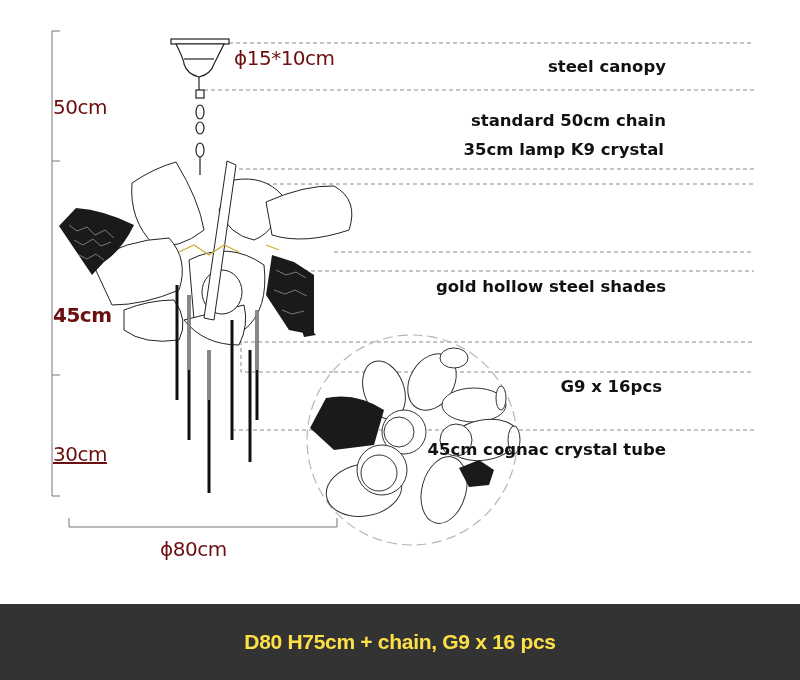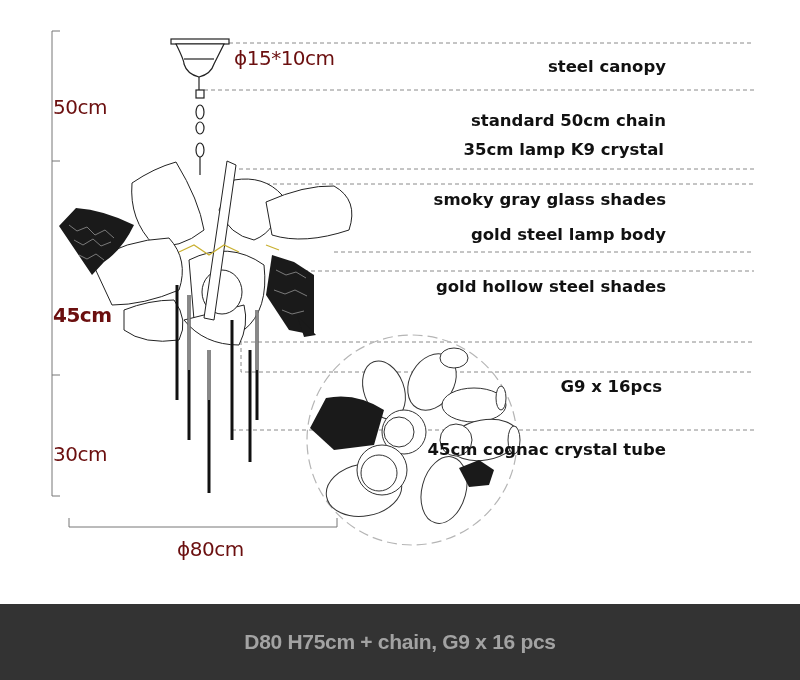--- a/index.html
+++ b/index.html
@@ -2,21 +2,21 @@
 <html><head>
 <meta charset="utf-8">
 <style>
   html, body { margin: 0; padding: 0; }
   body { width: 800px; height: 680px; background: #ffffff; position: relative; overflow: hidden; font-family: "DejaVu Sans", sans-serif; }
   .canvas { position: absolute; left: 4px; top: 0; width: 720px; height: 600px; }
   svg.drawing { position: absolute; left: 0; top: 0; }
   .dim-label { position: absolute; color: #6b0f0f; font-family: "DejaVu Sans", sans-serif; font-size: 20px; letter-spacing: -0.5px; white-space: nowrap; }
   .spec-label { position: absolute; right: 58px; color: #111111; font-family: "DejaVu Sans", sans-serif; font-weight: bold; font-size: 16.5px; white-space: nowrap; text-align: right; }
   .footer { position: absolute; left: 0; top: 604px; width: 800px; height: 76px; background: #333333; display: flex; align-items: center; justify-content: center; }
-  .footer span { color: #a3a3a3; font-family: "Liberation Sans", sans-serif; font-weight: bold; font-size: 21px; letter-spacing: -0.3px; }
+  .footer span { color: #fde047; font-family: "Liberation Sans", sans-serif; font-weight: bold; font-size: 21px; letter-spacing: -0.3px; }
 </style>
 </head>
 <body>
 
 <div class="canvas">
   <svg class="drawing" width="800" height="600" viewBox="0 0 800 600">
 
     <g stroke="#777" stroke-width="1" fill="none">
       <line x1="48" y1="31" x2="48" y2="496"></line>
       <line x1="48" y1="31" x2="56" y2="31"></line>
@@ -119,28 +119,26 @@
         <ellipse cx="510" cy="440" rx="6" ry="14"></ellipse>
       </g>
       <path d="M306,428 L322,398 Q352,392 380,410 L370,445 L330,450 Z" fill="#1a1a1a"></path>
       <path d="M455,468 L475,460 L490,470 L485,485 L465,487 Z" fill="#1a1a1a"></path>
     </g>
   </svg>
 
   <div class="dim-label" style="left:230px; top:46px;">ϕ15*10cm</div>
   <div class="dim-label" style="left:49px; top:95px;">50cm</div>
   <div class="dim-label" style="left:49px; top:303px;font-weight:bold;">45cm</div>
-  <div class="dim-label" style="left:49px; top:442px;">30cm</div>
-  <div class="dim-label" style="left:156px; top:537px;margin-left:17px;">ϕ80cm</div>
+  <div class="dim-label" style="left:49px; top:442px;text-decoration:underline;">30cm</div>
+  <div class="dim-label" style="left:156px; top:537px;">ϕ80cm</div>
 
   <div class="spec-label" style="top:57px;">steel canopy</div>
   <div class="spec-label" style="top:98px;margin-top:13px;">standard 50cm chain</div>
   <div class="spec-label" style="top:140px; right:60px;">35cm lamp K9 crystal</div>
-  <div class="spec-label" style="top:190px;">smoky gray glass shades</div>
-  <div class="spec-label" style="top:225px;">gold steel lamp body</div>
   <div class="spec-label" style="top:277px;">gold hollow steel shades</div>
   <div class="spec-label" style="top:377px; right:62px;">G9 x 16pcs</div>
   <div class="spec-label" style="top:440px;text-align:right;">45cm cognac crystal tube</div>
 </div>
 
 <div class="footer">
   <span>D80 H75cm + chain, G9 x 16 pcs</span>
 </div>
 
 </body></html>

